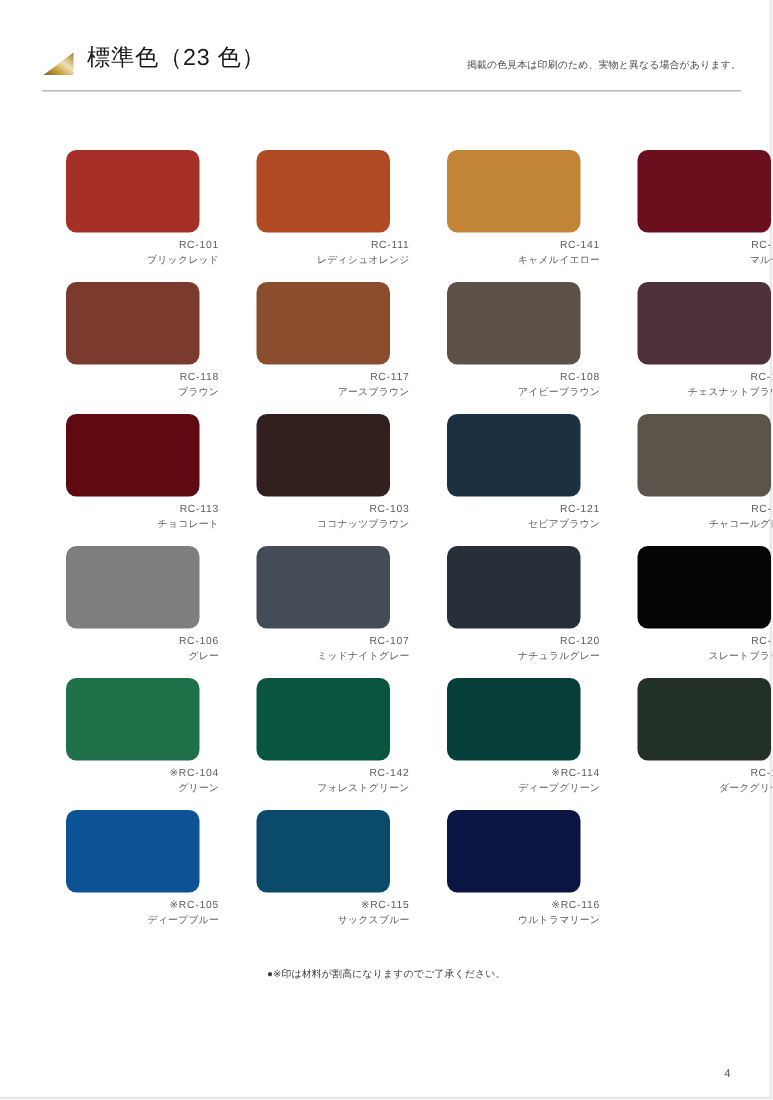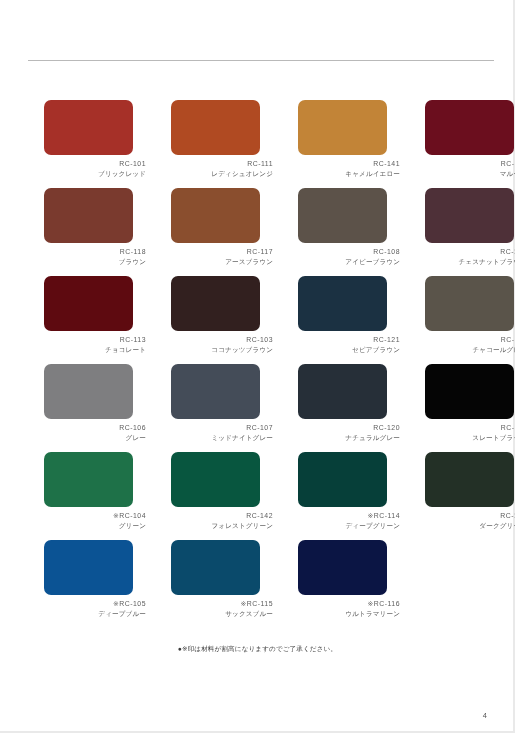--- a/index.html
+++ b/index.html
@@ -128,20 +128,36 @@
     top: 711px;
     font-size: 7.5px;
     color: #555555;
   }
 </style>
 </head>
 <body>
 
 <div id="page">
 
+  <div id="header">
+    <svg id="title-icon" viewBox="0 0 22 17" xmlns="http://www.w3.org/2000/svg">
+      <defs>
+        <linearGradient id="goldgrad" x1="0" y1="1" x2="1" y2="0">
+          <stop offset="0%" stop-color="#7a5c14"></stop>
+          <stop offset="35%" stop-color="#c9a849"></stop>
+          <stop offset="60%" stop-color="#f0e2b4"></stop>
+          <stop offset="100%" stop-color="#9c7b24"></stop>
+        </linearGradient>
+      </defs>
+      <rect x="0" y="0" width="22" height="17" fill="#ffffff"></rect>
+      <polygon points="1,16 21,16 21,1" fill="url(#goldgrad)"></polygon>
+    </svg>
+    <div id="title-text">標準色（23 色）</div>
+    <div id="header-note">掲載の色見本は印刷のため、実物と異なる場合があります。</div>
+  </div>
   <div id="header-rule"></div>
 
   <div id="grid">
       <div class="swatch-row">
         <div class="swatch-cell">
           <div class="swatch-chip" style="background: rgb(166, 48, 40);"></div>
           <div class="swatch-labels">
             <div class="swatch-code">RC-101</div>
             <div class="swatch-name">ブリックレッド</div>
           </div>

